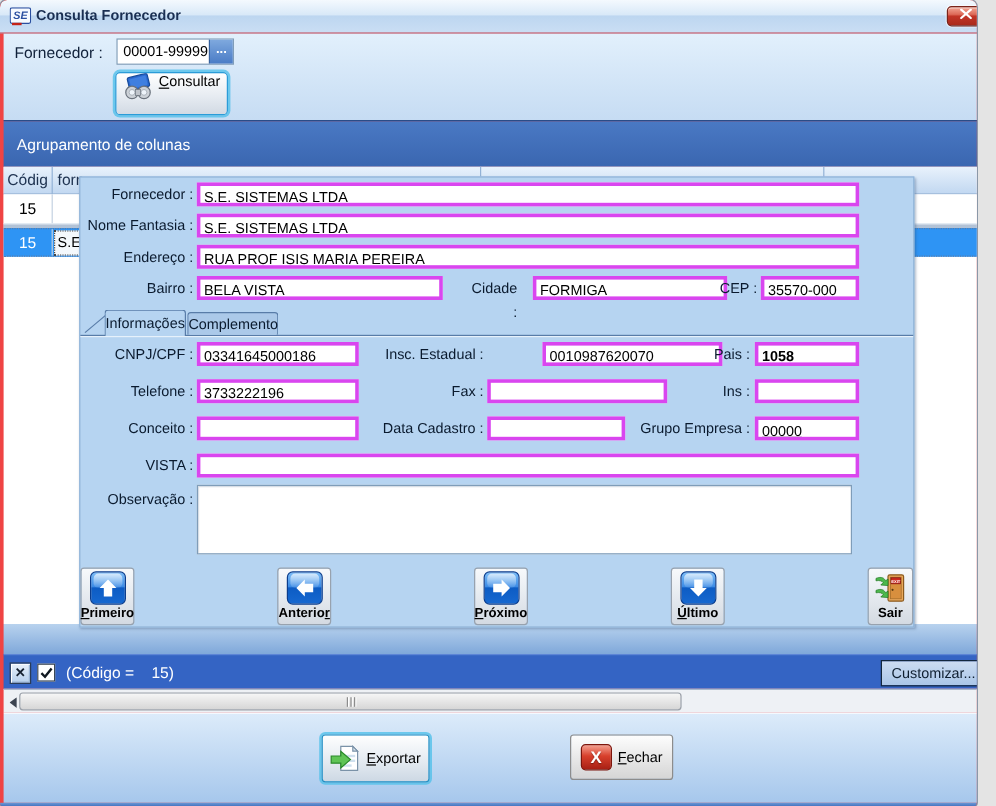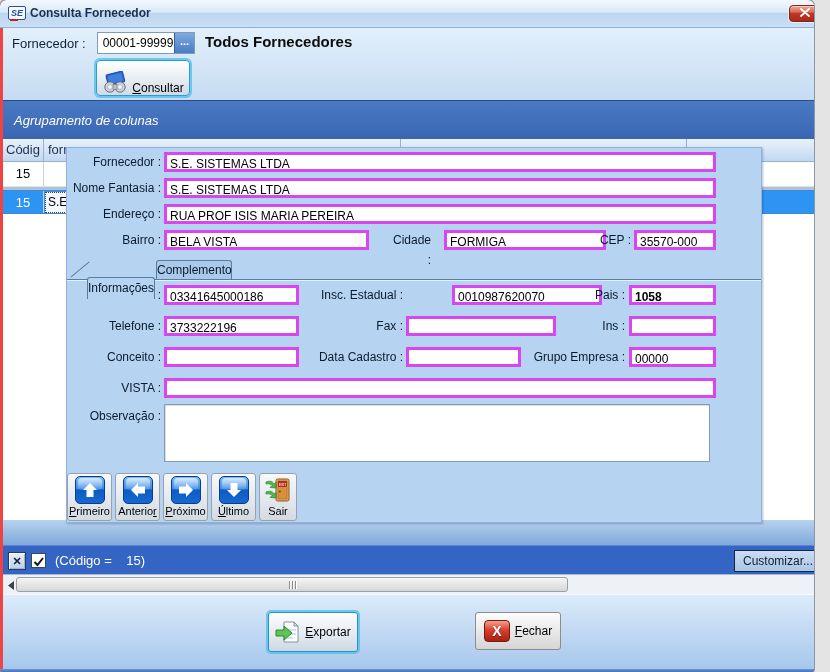--- a/index.html
+++ b/index.html
@@ -35,26 +35,26 @@
              border:1px solid #7f9db9; background:#fff; display:flex; }
   .forn-value { flex:1; font-size:12px; line-height:20px; padding-left:4px; color:#000; overflow:hidden;text-align:center; }
   .forn-browse { width:20px; height:20px; background:linear-gradient(#7fa9de,#4a7cc6);
              border-left:1px solid #35619e; color:#fff; font-size:11px; font-weight:bold;
              text-align:center; line-height:16px; cursor:pointer; }
   .caption { position:absolute; left:202px; top:5px; font-size:15px; font-weight:bold; color:#0c0c0c; }
   .btn-consultar { position:absolute; left:93px; top:32px; width:94px; height:36px;
              border:1px solid #2b9cd8; border-radius:4px;
              box-shadow:0 0 0 2px rgba(82,192,234,.8);
              background:linear-gradient(#ffffff,#e7ecf2 55%, #d2dae4);
-             display:flex; align-items:flex-end; justify-content:center; gap:4px;
+             display:flex; align-items:flex-start; justify-content:center; gap:4px;
              font-size:12px; color:#000; cursor:pointer; }
 
   
   .band { position:absolute; left:3px; top:100px; width:824px; height:39px;
-          background:linear-gradient(#4a79c4, #3a66b0); border-top:1px solid #2a4c88;font-style:italic; }
+          background:linear-gradient(#4a79c4, #3a66b0); border-top:1px solid #2a4c88; }
   .band-title { position:absolute; left:11px; top:12px; font-size:13px; color:#fff; }
 
   
   .grid { position:absolute; left:3px; top:139px; width:824px; height:381px; background:#fff; z-index:1; }
   .grid-header { position:absolute; left:0; top:0; width:824px; height:23px;
           background:linear-gradient(#e9f2fc,#c2d8f1); border-bottom:1px solid #93b2d6;
           font-size:13px; color:#1e3250; }
   .gh-cell { position:absolute; top:0; height:23px; line-height:22px; padding-left:3px; cursor:pointer; }
   .gh-c1 { left:0; width:41px; border-right:1px solid #93b2d6; }
   .gh-c2 { left:42px; width:60px; }
@@ -81,25 +81,25 @@
   .obs { position:absolute; left:97px; top:256px; width:546px; height:58px; background:#fff;
          border:1px solid #7f9db9; box-shadow:inset 1px 1px 0 #d8dee6; }
 
   
   .tab-line { position:absolute; left:0; top:131px; width:694px; height:1px; background:#587ca8; }
   .tab-line2 { position:absolute; left:0; top:132px; width:694px; height:1px; background:#e6f1fb; }
   .tab-diag { position:absolute; left:1px; top:121px; width:24px; height:1px; background:#587ca8;
               transform:rotate(-40deg); }
   .tab { position:absolute; font-size:12px; color:#0a1a2e; text-align:center;
          border:1px solid #587ca8; border-bottom:none; border-radius:3px 3px 0 0; cursor:pointer; }
-  .tab.active { left:20px; top:110px; width:68px; height:22px; line-height:21px; background:#b6d4f1; z-index:2;margin-top:19px; }
+  .tab.active { left:20px; top:110px; width:68px; height:22px; line-height:21px; background:#b6d4f1; z-index:2; }
   .tab.inactive { left:89px; top:112px; width:76px; height:19px; line-height:18px; background:#abc9e9; }
 
   
-  .navrow { position:absolute; left:0; top:325px; width:694px; display:flex; justify-content:flex-start; gap:3px; }
+  .navrow { position:absolute; left:0; top:325px; width:694px; display:flex; justify-content:space-between; gap:3px;font-weight:bold; }
   .navbtn { width:45px; height:48px; border:1px solid #98a2ae; border-radius:3px;
             background:linear-gradient(#f7f9fb,#e2e7ed 60%, #d4dae2);
             display:flex; flex-direction:column; align-items:center; padding-top:2px;
             font-size:11px; color:#000; cursor:pointer; }
   .navbtn.sair { width:38px; }
   .tile { width:30px; height:28px; border-radius:5px; border:1px solid #0b3d8d; position:relative;
           background:linear-gradient(#7cbcf6 0%, #3d8ce6 45%, #0d5cc4 50%, #1668d0 100%);
           display:flex; align-items:center; justify-content:center; }
   .tile::before { content:""; position:absolute; left:2px; right:2px; top:1px; height:45%;
           border-radius:4px; background:linear-gradient(rgba(255,255,255,.7),rgba(255,255,255,.05)); }
@@ -174,21 +174,20 @@
       </svg>
     </div>
   </div>
 
   <div class="toolbar">
     <span class="lbl-forn">Fornecedor :</span>
     <div class="forn-group">
       <div class="forn-value">00001-99999</div>
       <div class="forn-browse">...</div>
     </div>
-    <span class="caption">Todos Fornecedores</span>
     <div class="btn-consultar">
       <svg width="26" height="24" viewBox="0 0 26 24">
         <g transform="rotate(-14 13 8)">
           <rect x="5" y="2" width="17" height="11" rx="1.5" fill="#2a6ad2" stroke="#164a9a"></rect>
           <rect x="6.5" y="3.5" width="14" height="8" rx="1" fill="#3f7fe0"></rect>
         </g>
         <circle cx="8" cy="16" r="5.2" fill="#cdd2d8" stroke="#6a727c"></circle>
         <circle cx="18" cy="16" r="5.2" fill="#cdd2d8" stroke="#6a727c"></circle>
         <rect x="11" y="13.5" width="4" height="5" fill="#bfc4cb" stroke="#6a727c" stroke-width="0.6"></rect>
         <circle cx="8" cy="16" r="2.4" fill="#eef4fa" stroke="#8a929c" stroke-width="0.5"></circle>

